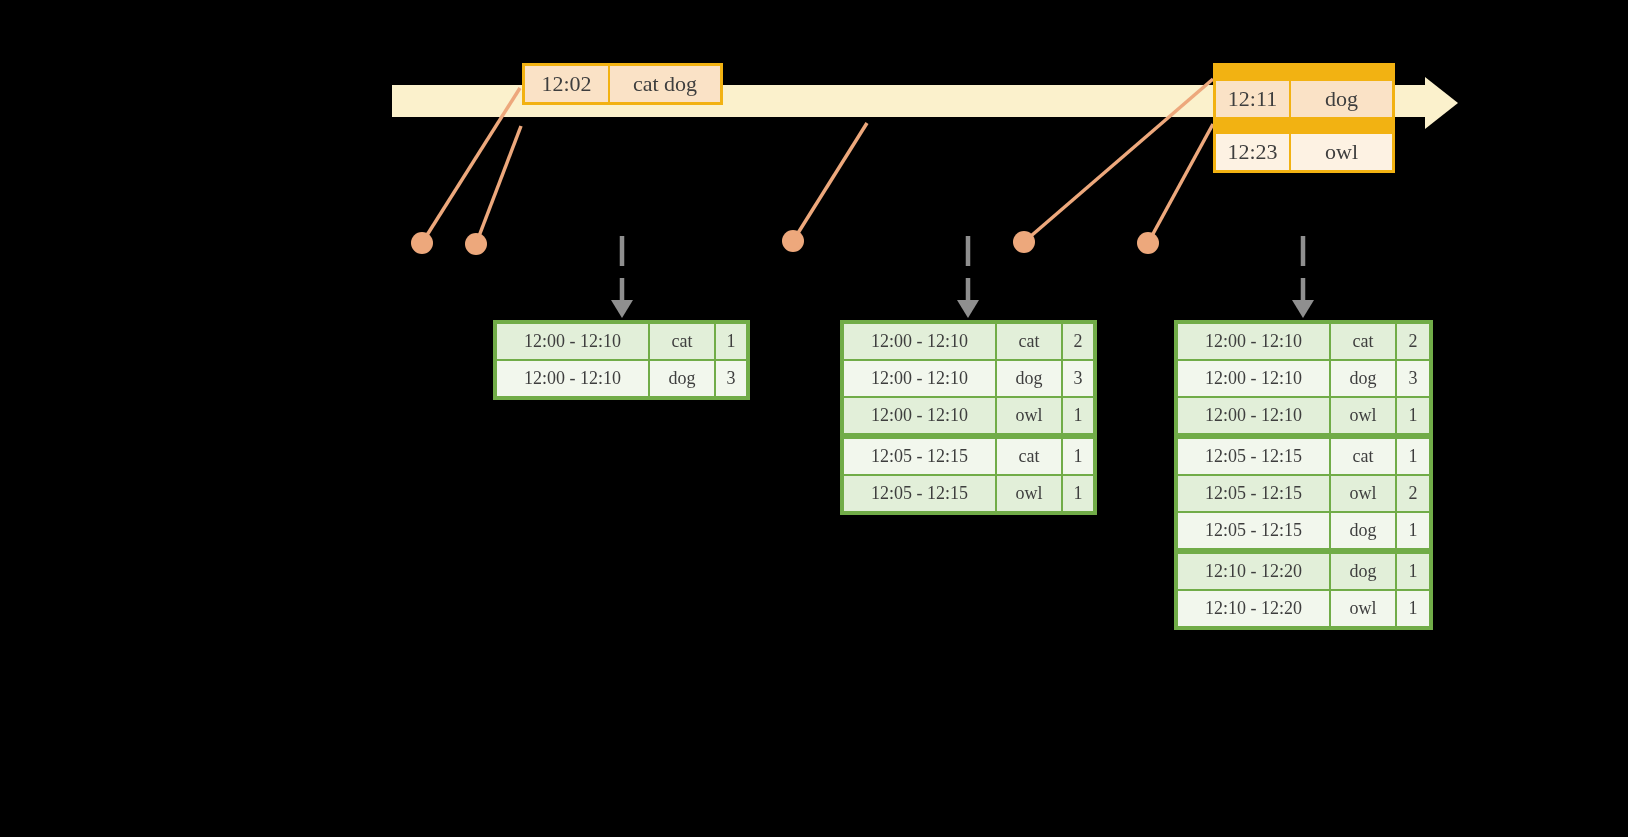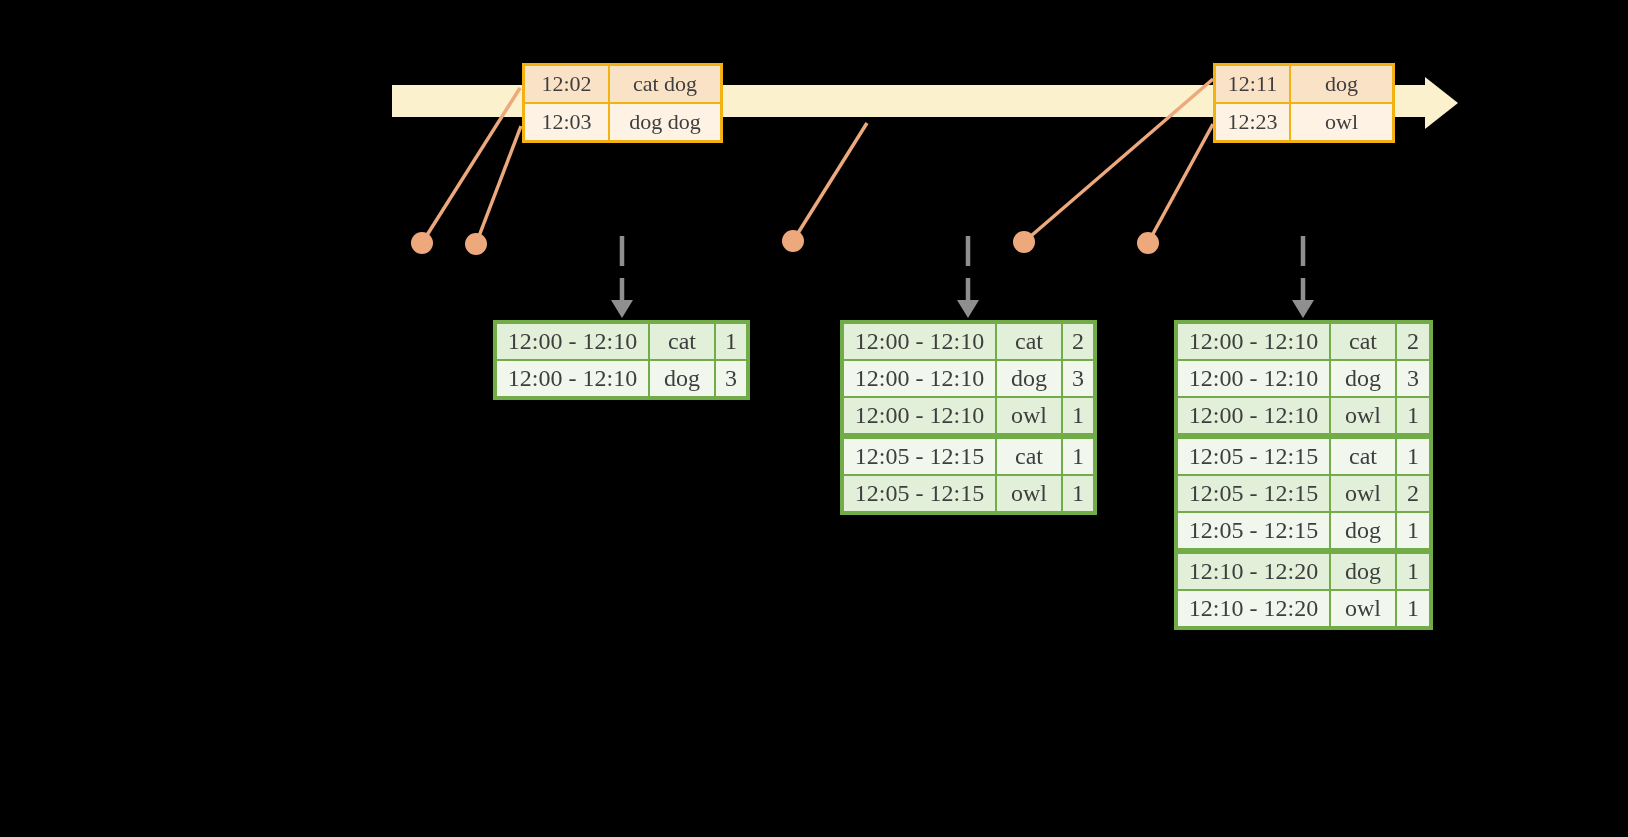--- a/index.html
+++ b/index.html
@@ -11,34 +11,34 @@
   #timeline-band{position:absolute;left:392px;top:85px;width:1033px;height:32px;background:#fbf1cc;z-index:1;}
   #timeline-arrowhead{position:absolute;left:1425px;top:77px;width:0;height:0;z-index:1;
     border-top:26px solid transparent;border-bottom:26px solid transparent;border-left:33px solid #fbf1cc;}
   
   #overlay{position:absolute;left:0;top:0;z-index:2;}
   
   .event-box{position:absolute;z-index:3;background:#f2b212;padding:3px;box-sizing:border-box;
     display:flex;flex-direction:column;gap:2px;}
   .ev-row{display:grid;gap:2px;height:36px;}
   .ev-row.two-col-a{grid-template-columns:83px 1fr;}
-  .ev-row.two-col-b{grid-template-columns:73px 1fr;}
+  .ev-row.two-col-b{grid-template-columns:73px 1fr;margin-top:15px;}
   .cell{display:flex;align-items:center;justify-content:center;font-size:22px;}
   .ev-dark{background:#fae2c6;}
   .ev-light{background:#fdf2e3;}
   #event-box-1{left:522px;top:63px;width:201px;}
   #event-box-2{left:867px;top:83px;width:201px;}
   #event-box-3{left:1213px;top:63px;width:182px;}
   
   .result-table{position:absolute;z-index:3;background:#71ac48;padding:4px;box-sizing:border-box;
     display:flex;flex-direction:column;}
   .rt-row{display:grid;grid-template-columns:151px 64px 1fr;gap:2px;height:35px;margin-top:2px;}
   .rt-row:first-child{margin-top:0;}
   .rt-row.group-start{margin-top:6px;}
-  .rt-row .cell{font-size:24px;}
+  .rt-row .cell{font-size:18px;}
   .g-dark{background:#e2efd9;}
   .g-light{background:#f2f7ed;}
   #result-table-1{left:493px;top:320px;width:257px;}
   #result-table-2{left:840px;top:320px;width:257px;}
   #result-table-3{left:1174px;top:320px;width:259px;}
 </style>
 </head>
 <body>
 
 <div id="canvas">
@@ -70,24 +70,20 @@
       <polygon points="611,300 633,300 622,318 611,300"></polygon>
       <polygon points="957,300 979,300 968,318 957,300"></polygon>
       <polygon points="1292,300 1314,300 1303,318 1292,300"></polygon>
     </g>
   </svg>
 
   <div class="event-box" id="event-box-1">
     <div class="ev-row two-col-a">
       <div class="cell ev-dark">12:02</div>
       <div class="cell ev-dark">cat dog</div>
-    </div>
-    <div class="ev-row two-col-a">
-      <div class="cell ev-light">12:03</div>
-      <div class="cell ev-light">dog dog</div>
     </div>
   </div>
 
 
   <div class="event-box" id="event-box-3">
     <div class="ev-row two-col-b">
       <div class="cell ev-dark">12:11</div>
       <div class="cell ev-dark">dog</div>
     </div>
     <div class="ev-row two-col-b">

